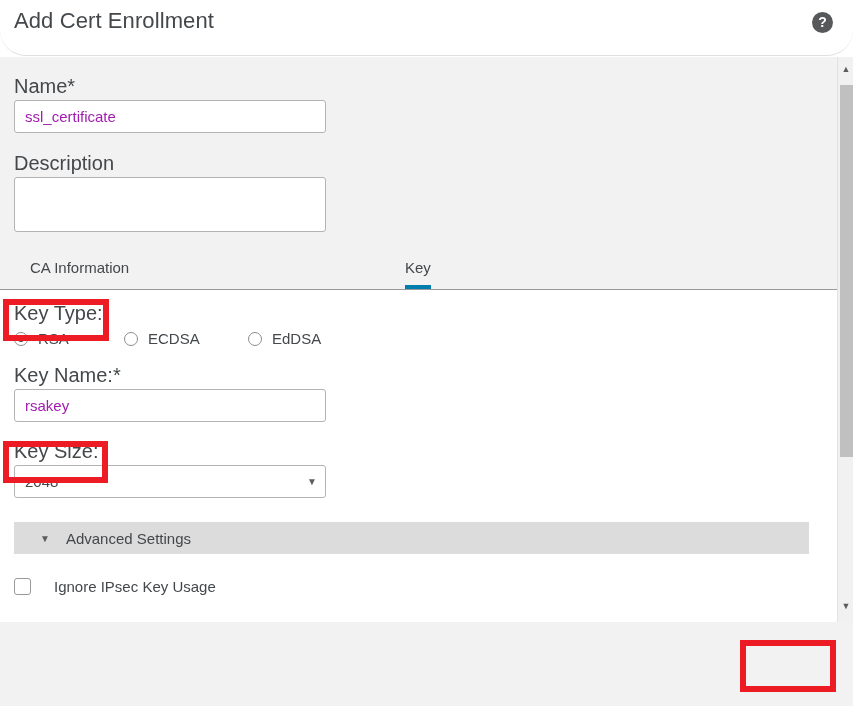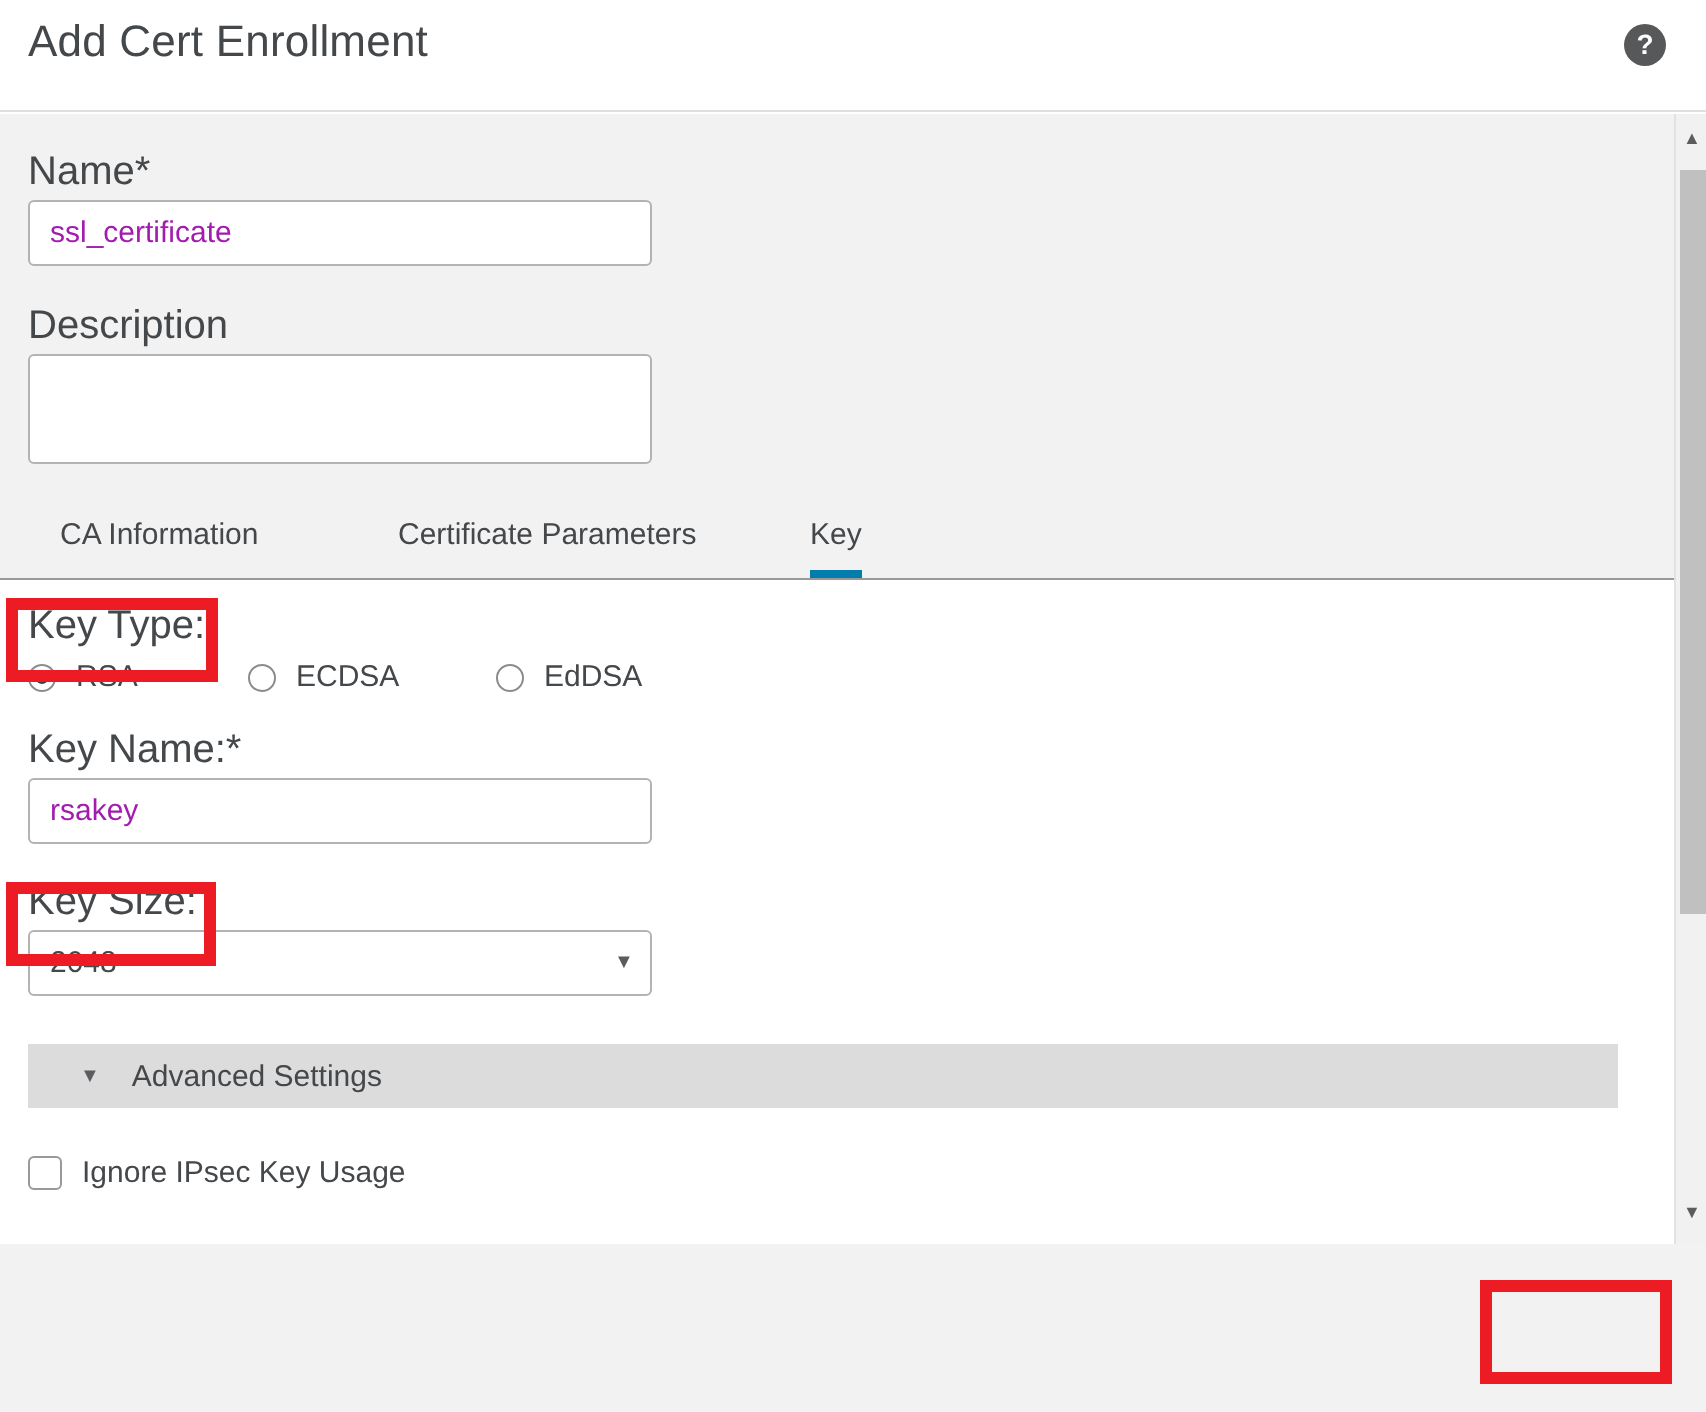--- a/index.html
+++ b/index.html
@@ -25,20 +25,21 @@
 
   
   .dlg-header {
     position: absolute;
     left: 0; top: 0;
     width: 853px;
     height: 56px;
     background: #ffffff;
     border-bottom: 1px solid #e0e0e0;
     box-sizing: border-box;
+    border-radius: 26px;
   }
   .dlg-title {
     position: absolute;
     left: 14px;
     top: 8px;
     font-size: 22px;
     color: #44484b;
     letter-spacing: 0.1px;
     white-space: nowrap;
   }
@@ -243,21 +244,21 @@
     width: 17px; height: 17px;
     border: 1px solid #999999;
     border-radius: 3px;
     background: #ffffff;
     box-sizing: border-box;
     flex: 0 0 auto;
   }
   .chk-row .clabel {
     font-size: 15px;
     color: #44484b;
-    margin-left: 10px;
+    margin-left: 23px;
     white-space: nowrap;
   }
 
   
   .vscroll {
     position: absolute;
     right: 0;
     top: 57px;
     width: 16px;
     height: 565px;
@@ -323,21 +324,20 @@
   <div class="dlg-body">
 
     <div class="field-label name-label">Name*</div>
     <input class="txt-input name-input" type="text" value="ssl_certificate" style="">
 
     <div class="field-label desc-label">Description</div>
     <textarea class="txt-input desc-input" placeholder="" style=""></textarea>
 
     <div class="tabs">
       <div class="tab tab-ca">CA Information</div>
-      <div class="tab tab-cp">Certificate Parameters</div>
       <div class="tab tab-key active">Key</div>
     </div>
 
     <div class="tab-content">
 
       <div class="field-label key-type-label">Key Type:</div>
 
       <div class="radio-row">
         <div class="radio-opt opt-rsa sel">
           <span class="dot"></span>

